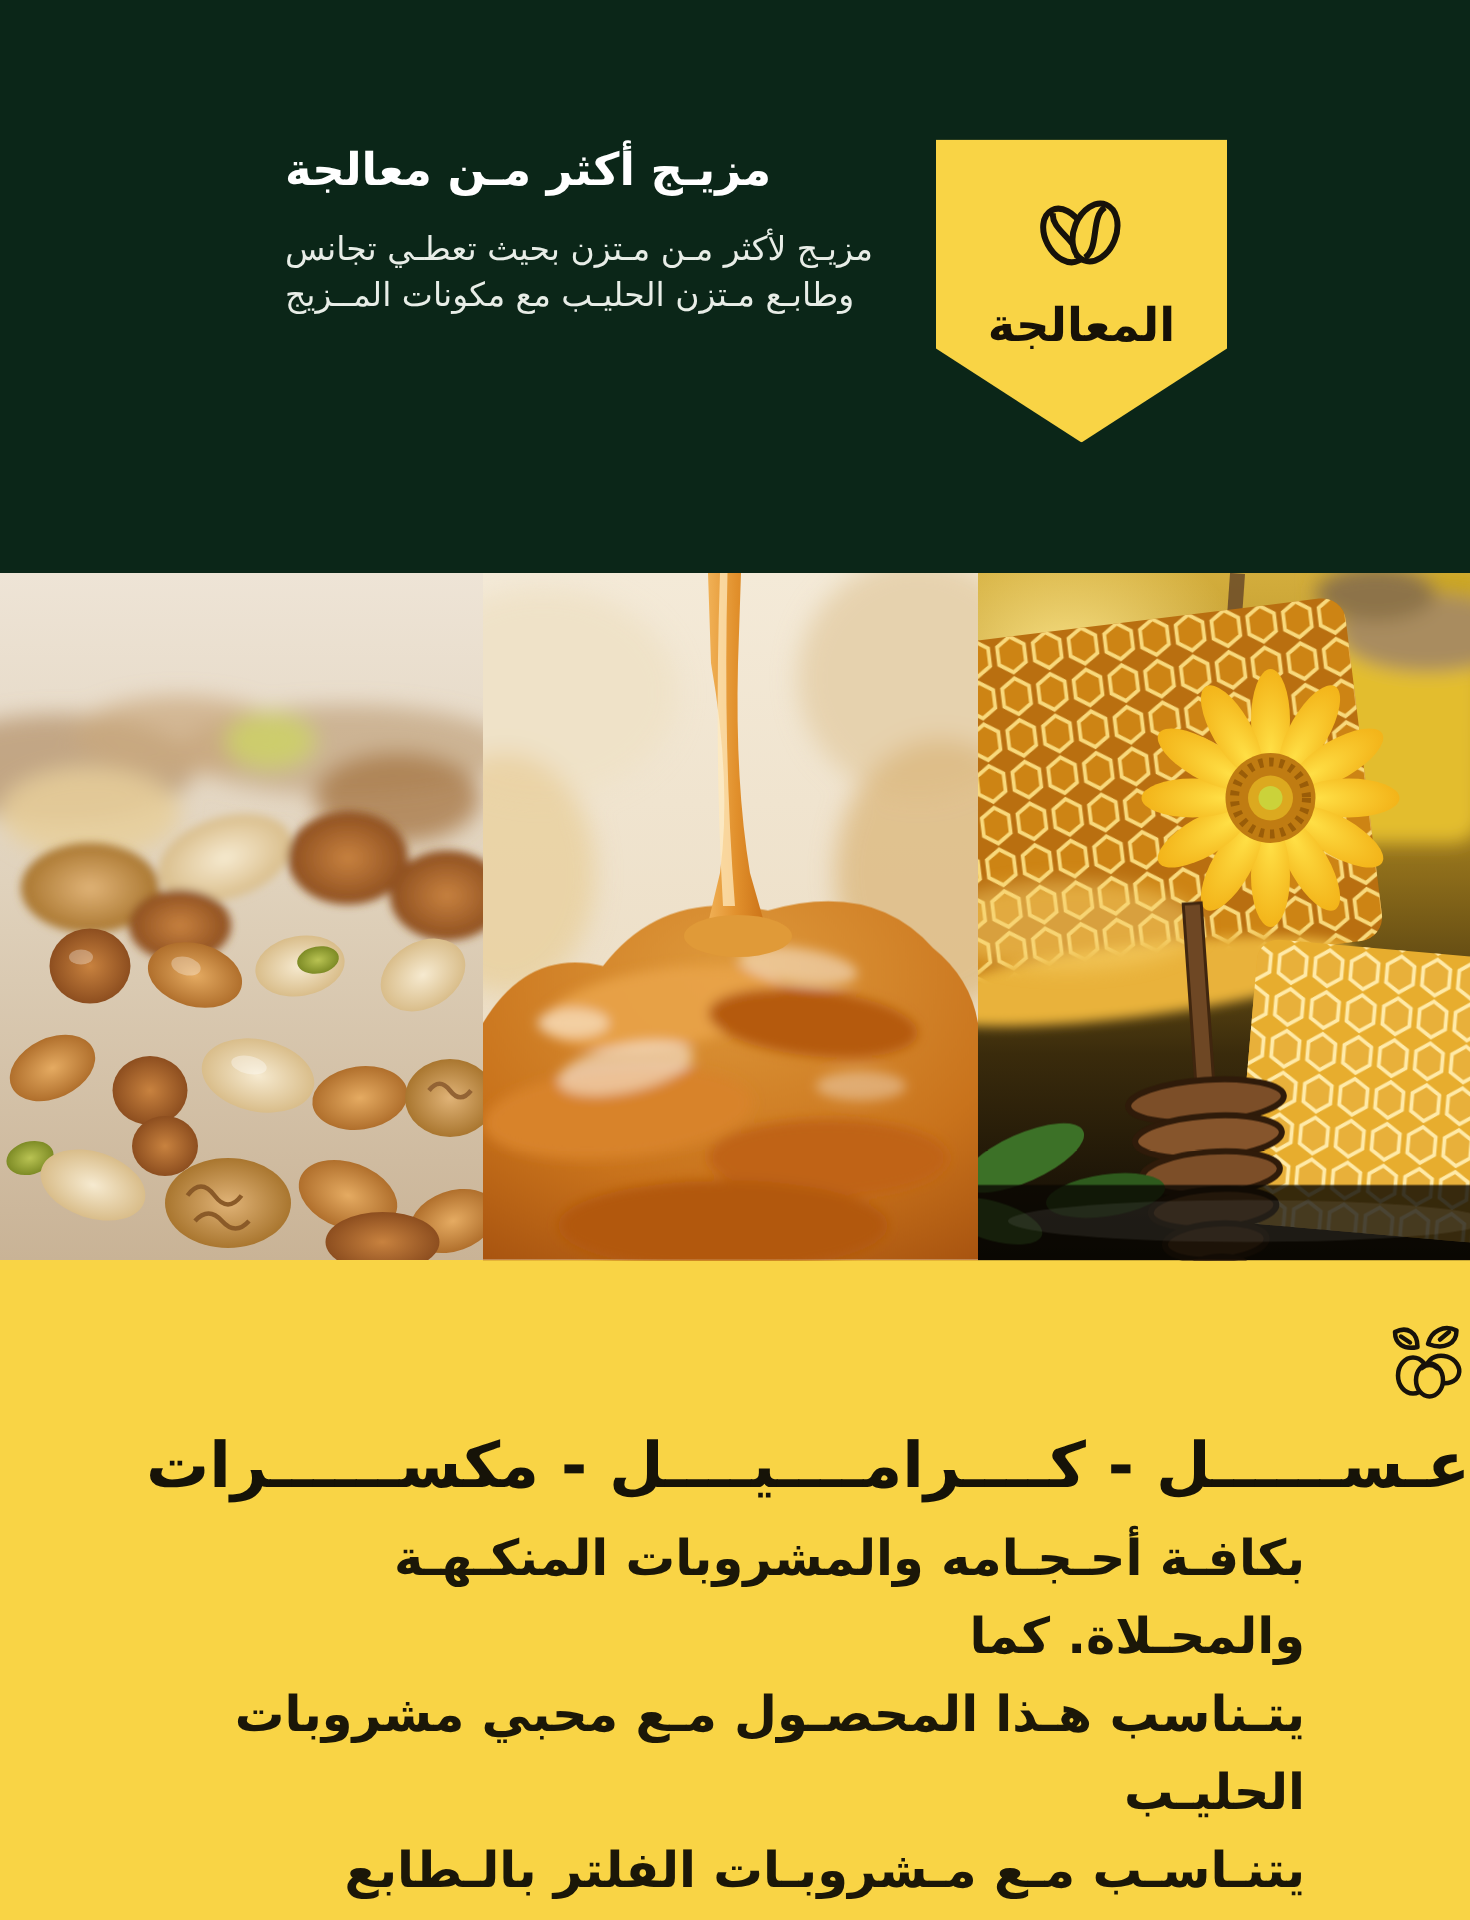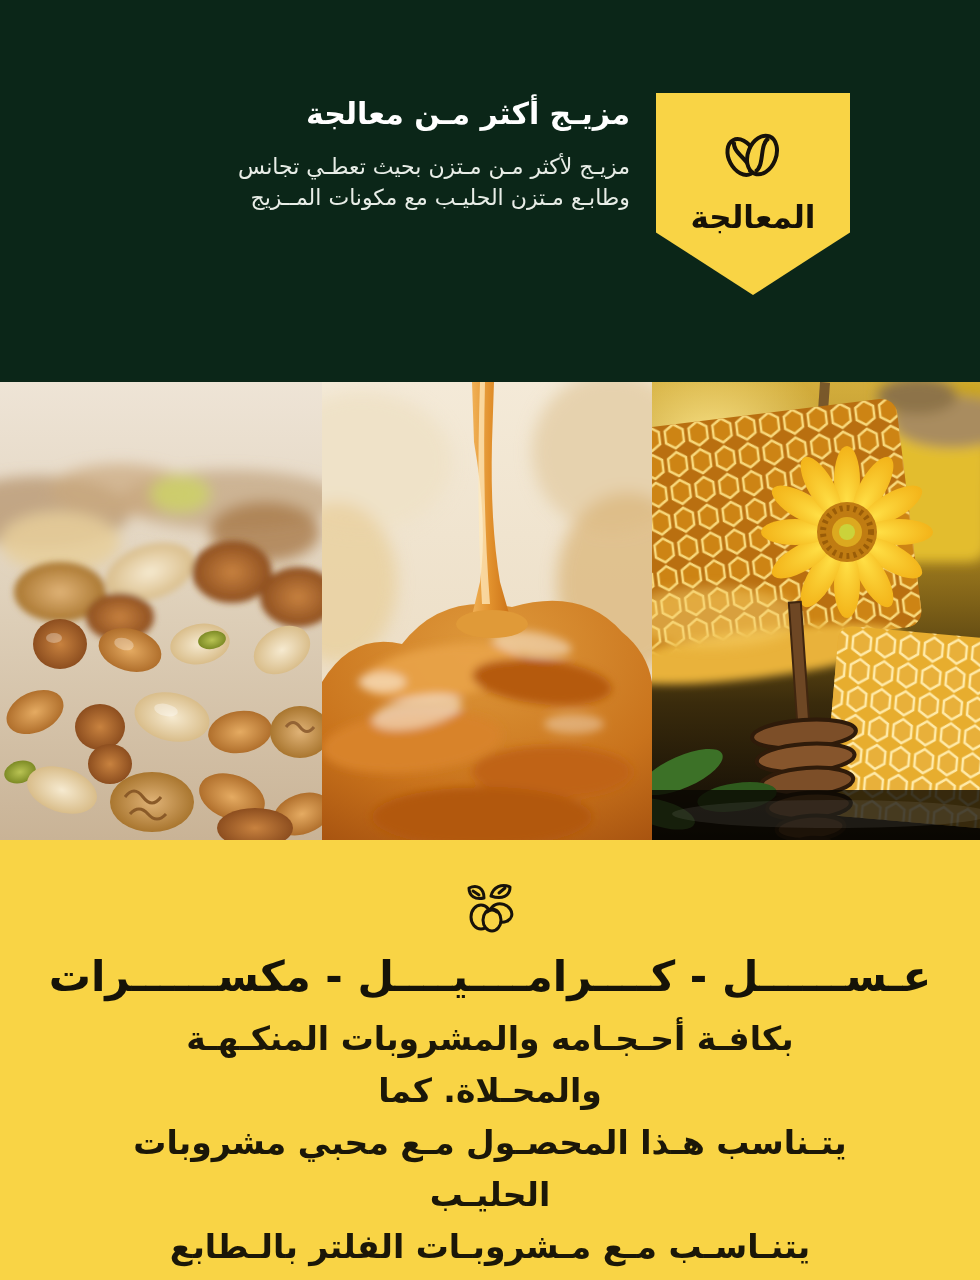--- a/index.html
+++ b/index.html
@@ -13,46 +13,46 @@
   html,body{margin:0;padding:0;background:#222;}
   .page{
     width:980px;height:1280px;margin:0 auto;position:relative;overflow:hidden;
     background:var(--yellow);
     font-family:"DejaVu Sans",sans-serif;
   }
   
   .hero{height:382px;background:var(--dark-green);position:relative;}
   .hero-copy{
     position:absolute;top:96px;right:350px;width:440px;
-    direction:rtl;text-align:right;color:var(--text-on-dark);
+    direction:rtl;text-align:left;color:var(--text-on-dark);
   }
   .hero-title{font-size:30px;font-weight:bold;margin:0 0 20px 0;letter-spacing:0;}
   .hero-sub{font-size:22px;line-height:31px;color:var(--subtitle-color);margin:0;}
   
   .badge{
-    position:absolute;top:93px;left:656px;width:194px;height:202px;
+    position:absolute;top:93px;left:624px;width:194px;height:202px;
     background:var(--yellow);
     clip-path:polygon(0 0,100% 0,100% 69%,50% 100%,0 69%);
     display:flex;flex-direction:column;align-items:center;
     padding-top:30px;
   }
   .badge-label{
     font-size:31px;font-weight:bold;color:#171207;margin-top:8px;direction:rtl;
   }
   
   .photos{height:458px;display:flex;background:#111;}
   .photo{height:100%;display:block;}
   .photo svg{display:block;width:100%;height:100%;}
   .photo-nuts{width:322px;}
   .photo-caramel{width:330px;}
   .photo-honey{width:328px;}
   
   .bottom{
     height:440px;background:var(--yellow);
-    direction:rtl;text-align:center;color:var(--text-dark);
+    direction:rtl;text-align:right;color:var(--text-dark);
   }
   .bottom-icon{padding-top:42px;}
   .bottom-heading{
     font-size:42px;font-weight:bold;margin:14px 0 12px 0;color:#161308;
   }
   .paragraph{
     width:760px;margin:0 auto;font-size:33px;line-height:52px;
     font-weight:600;color:#1B1708;
   }
 </style>

